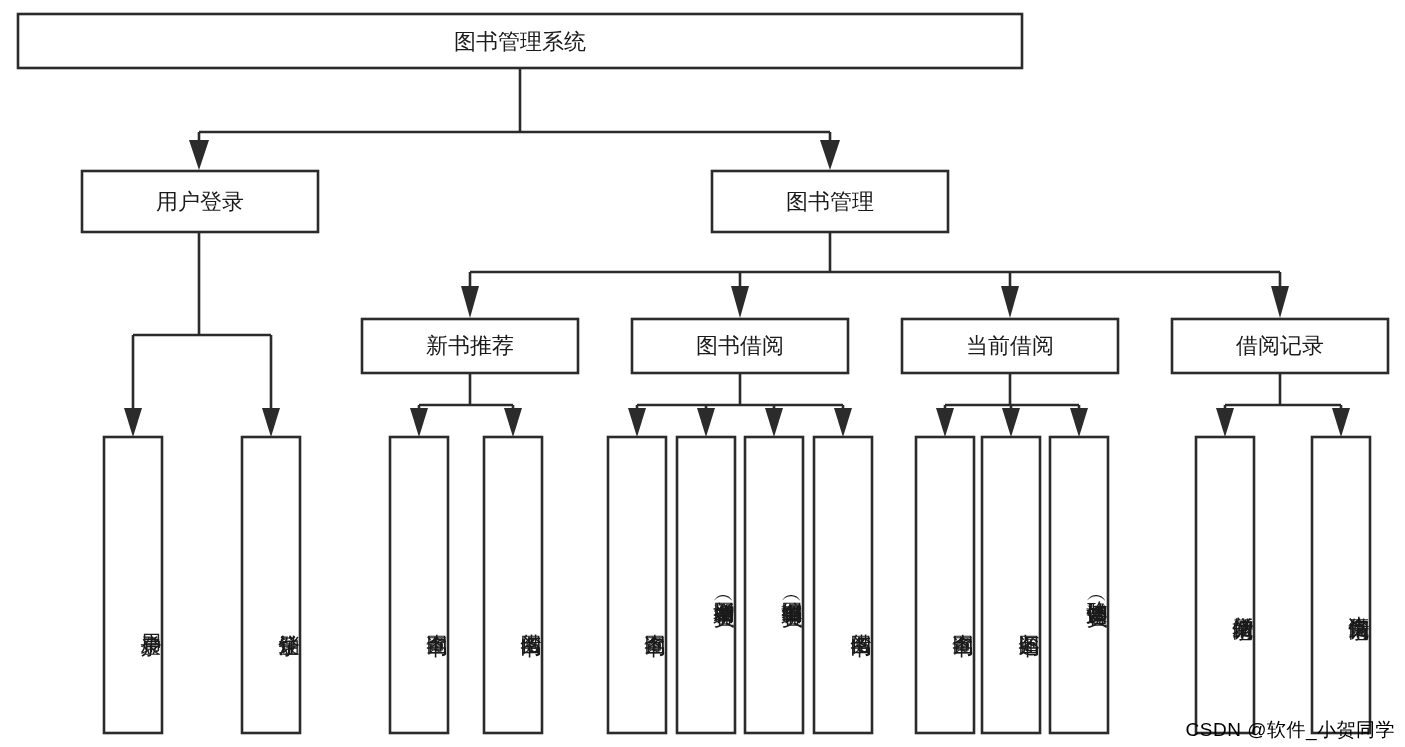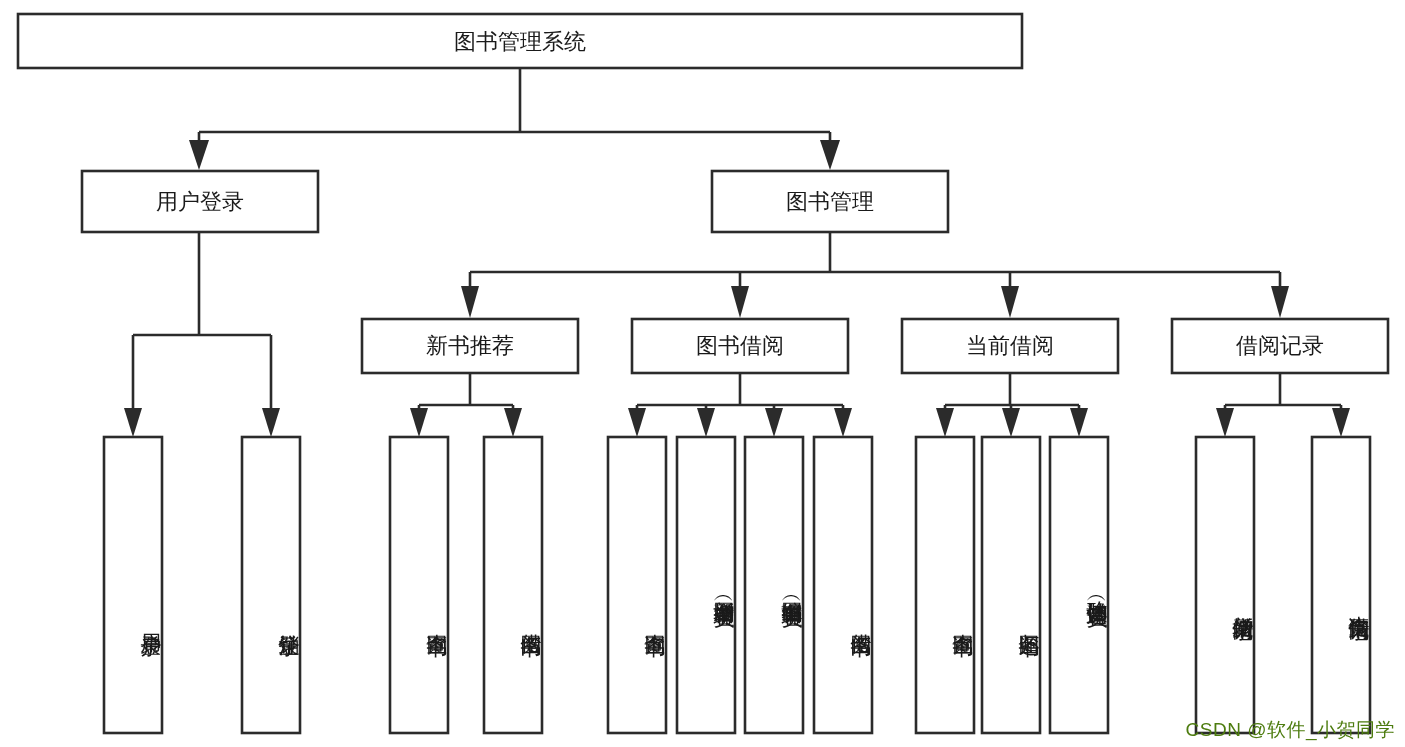--- a/index.html
+++ b/index.html
@@ -64,21 +64,21 @@
     justify-content: center;
     white-space: nowrap;
     pointer-events: none;
   }
   .watermark {
     position: absolute;
     right: 10px;
     bottom: 4px;
     font-family: "Liberation Sans", "DejaVu Sans", sans-serif;
     font-size: 19px;
-    color: #4d7c0f;
+    color: #000000;
     white-space: nowrap;
     letter-spacing: 0.5px;
   }
 </style>
 </head>
 <body>
 
 <div id="diagram-root">
 
   <svg class="diagram-canvas" viewBox="0 0 1405 747" xmlns="http://www.w3.org/2000/svg">

